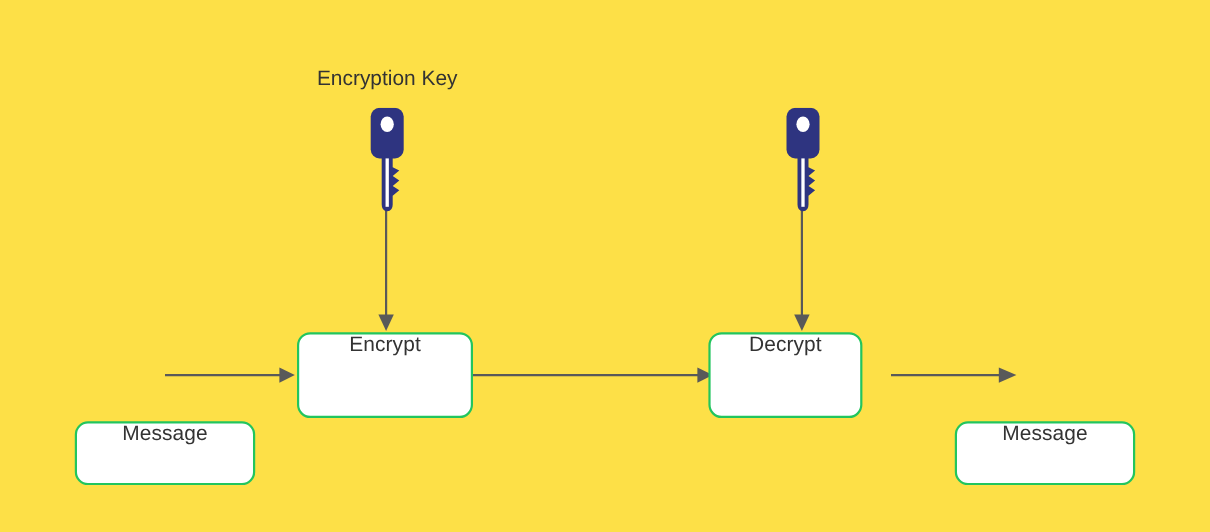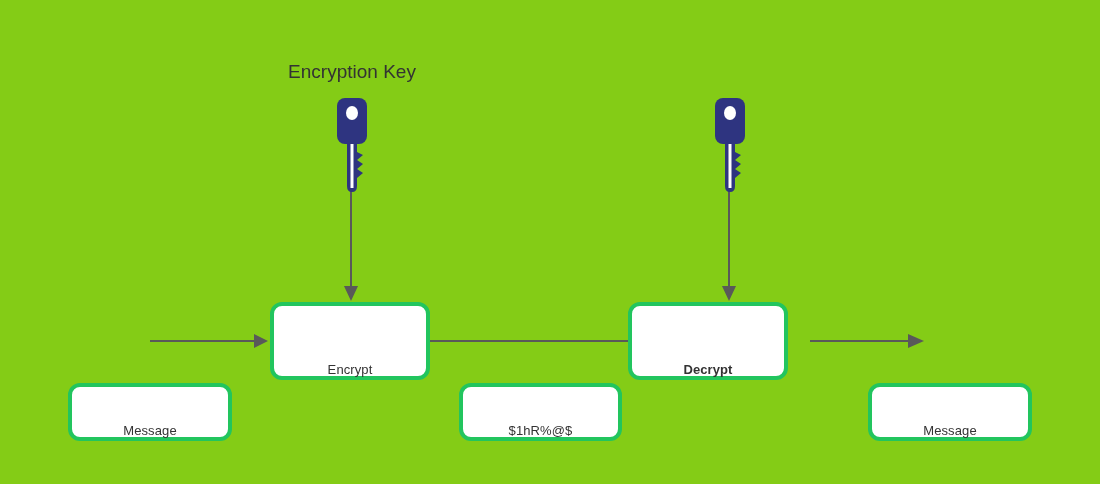--- a/index.html
+++ b/index.html
@@ -8,34 +8,34 @@
     padding: 0;
     background: #ffffff;
   }
   body {
     font-family: "Liberation Sans", sans-serif;
   }
   #canvas {
     position: relative;
     width: 1100px;
     height: 484px;
-    background: #84cc16;
+    background: #fde047;
     overflow: hidden;
   }
   .node {
     position: absolute;
     box-sizing: border-box;
     background: #ffffff;
-    border: 4px solid #22c55e;
+    border: 2px solid #22c55e;
     border-radius: 12px;
     display: flex;
-    align-items: flex-end;
+    align-items: flex-start;
     justify-content: center;
     color: #333333;
-    font-size: 13px;
+    font-size: 19px;
     line-height: 1;
     letter-spacing: 0.1px;
   }
   .caption {
     position: absolute;
     color: #333333;
     font-size: 19px;
     line-height: 1;
     text-align: center;
     white-space: nowrap;
@@ -118,29 +118,26 @@
       </g>
       <ellipse cx="22" cy="15" rx="6" ry="7" fill="#ffffff"></ellipse>
       <rect x="20.5" y="46" width="3" height="44" fill="#ffffff"></rect>
     </svg>
   </div>
 
   <div class="node" style="left:270px; top:302px; width:160px; height:78px;">
     <span>Encrypt</span>
   </div>
 
-  <div class="node" style="left:628px; top:302px; width:160px; height:78px;font-weight:bold;">
+  <div class="node" style="left:644px; top:302px; width:140px; height:78px;">
     <span>Decrypt</span>
   </div>
 
   <div class="node" style="left:68px; top:383px; width:164px; height:58px;">
     <span>Message</span>
   </div>
 
-  <div class="node" style="left:459px; top:383px; width:163px; height:58px;">
-    <span>$1hR%@$</span>
-  </div>
 
   <div class="node" style="left:868px; top:383px; width:164px; height:58px;">
     <span>Message</span>
   </div>
 
 </div>
 
 </body></html>

